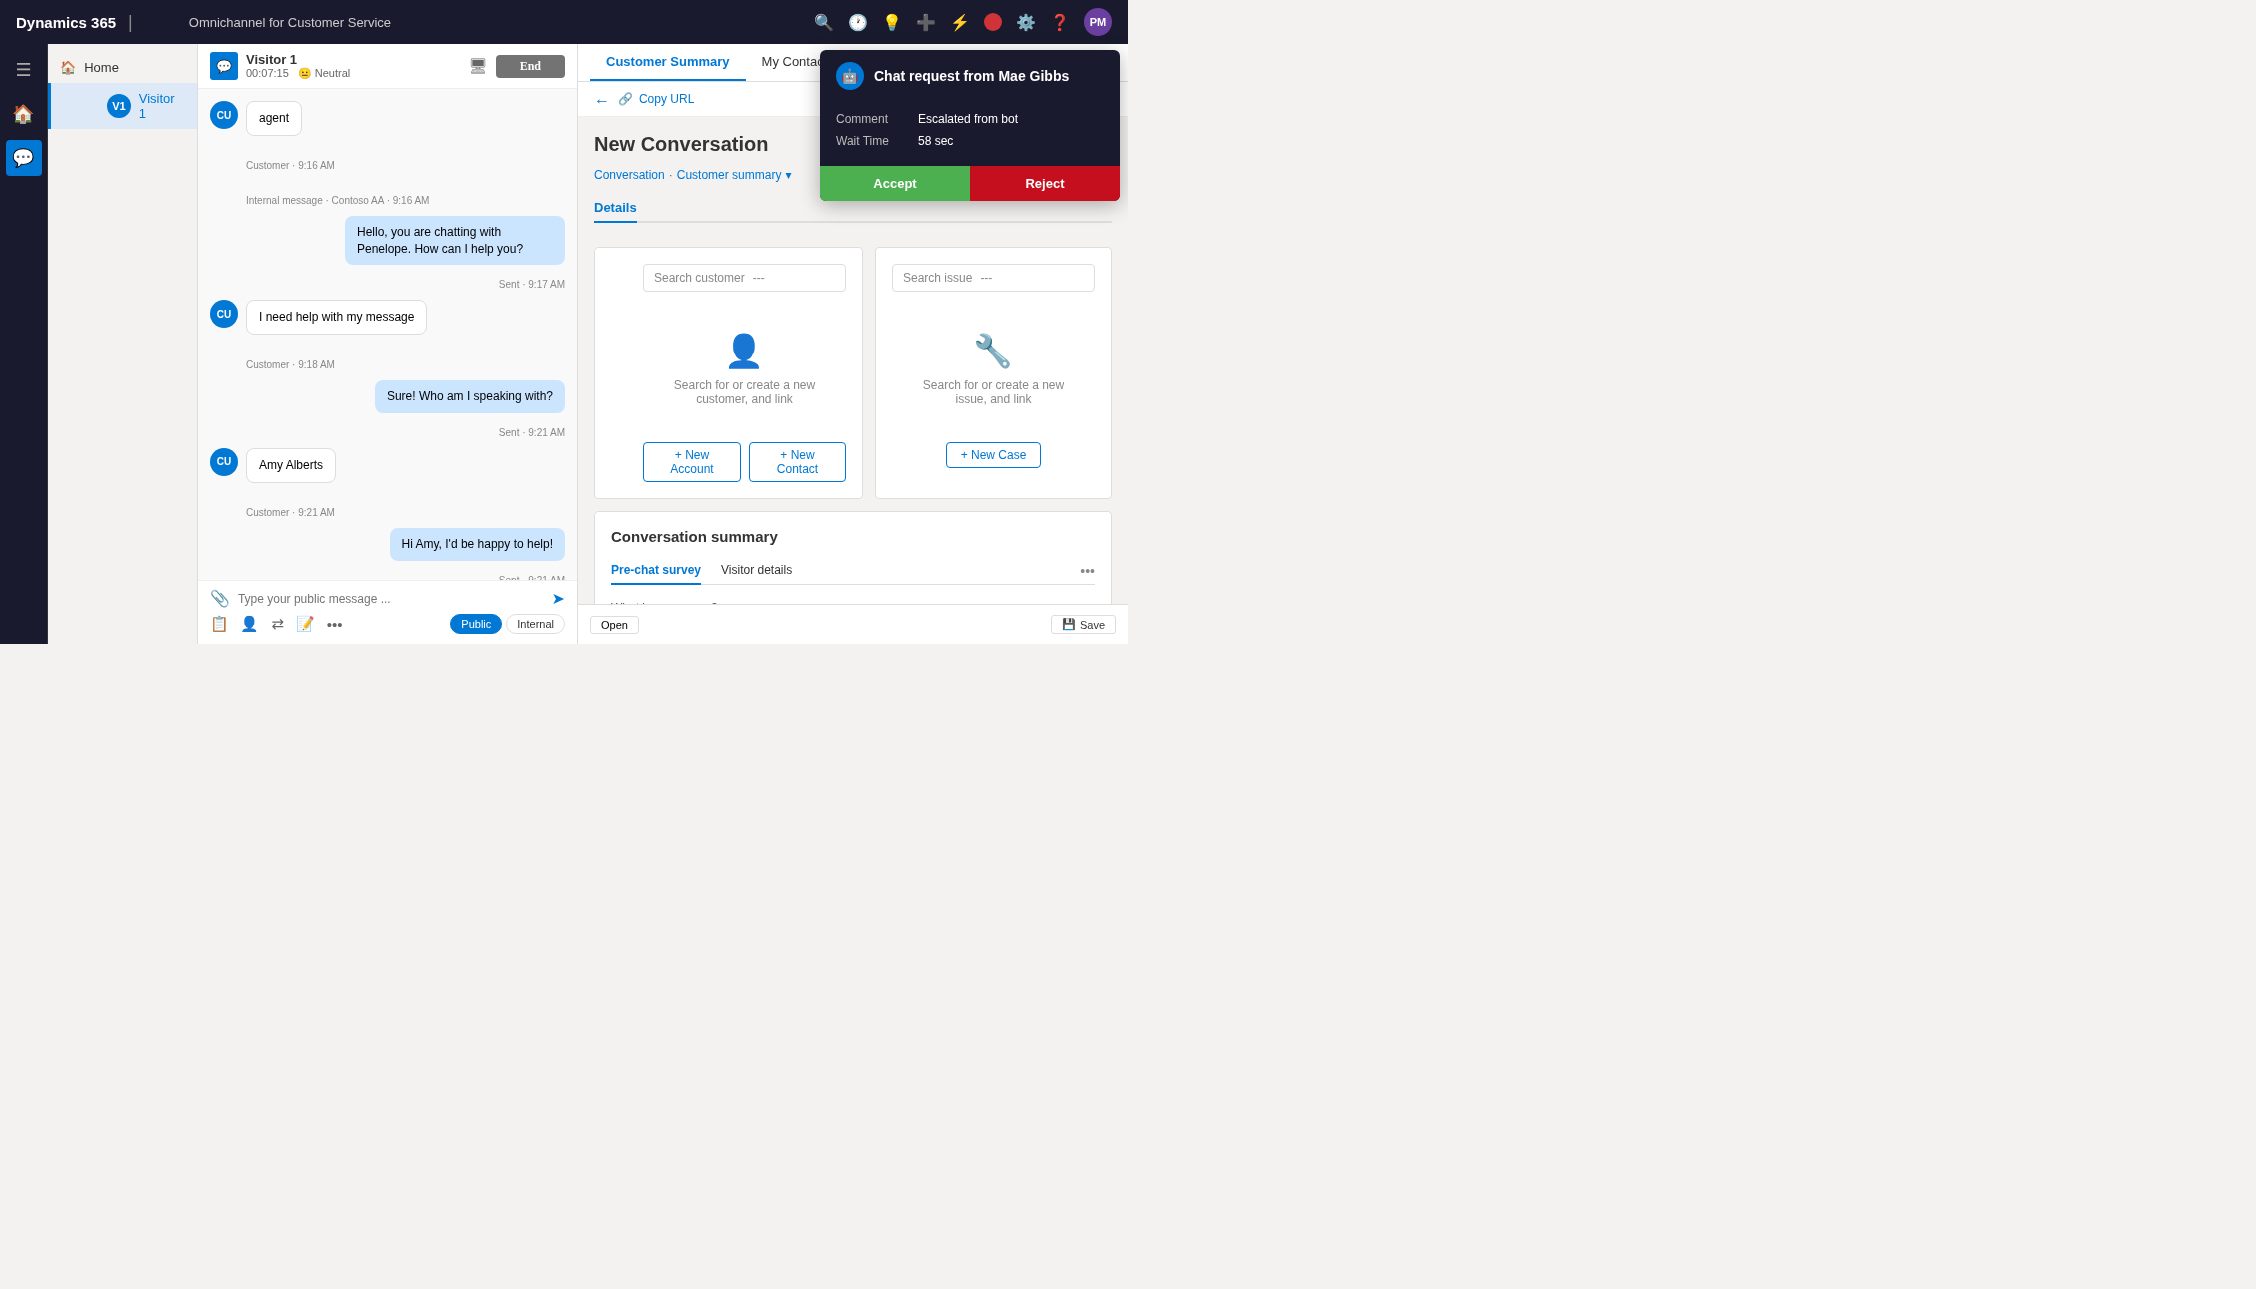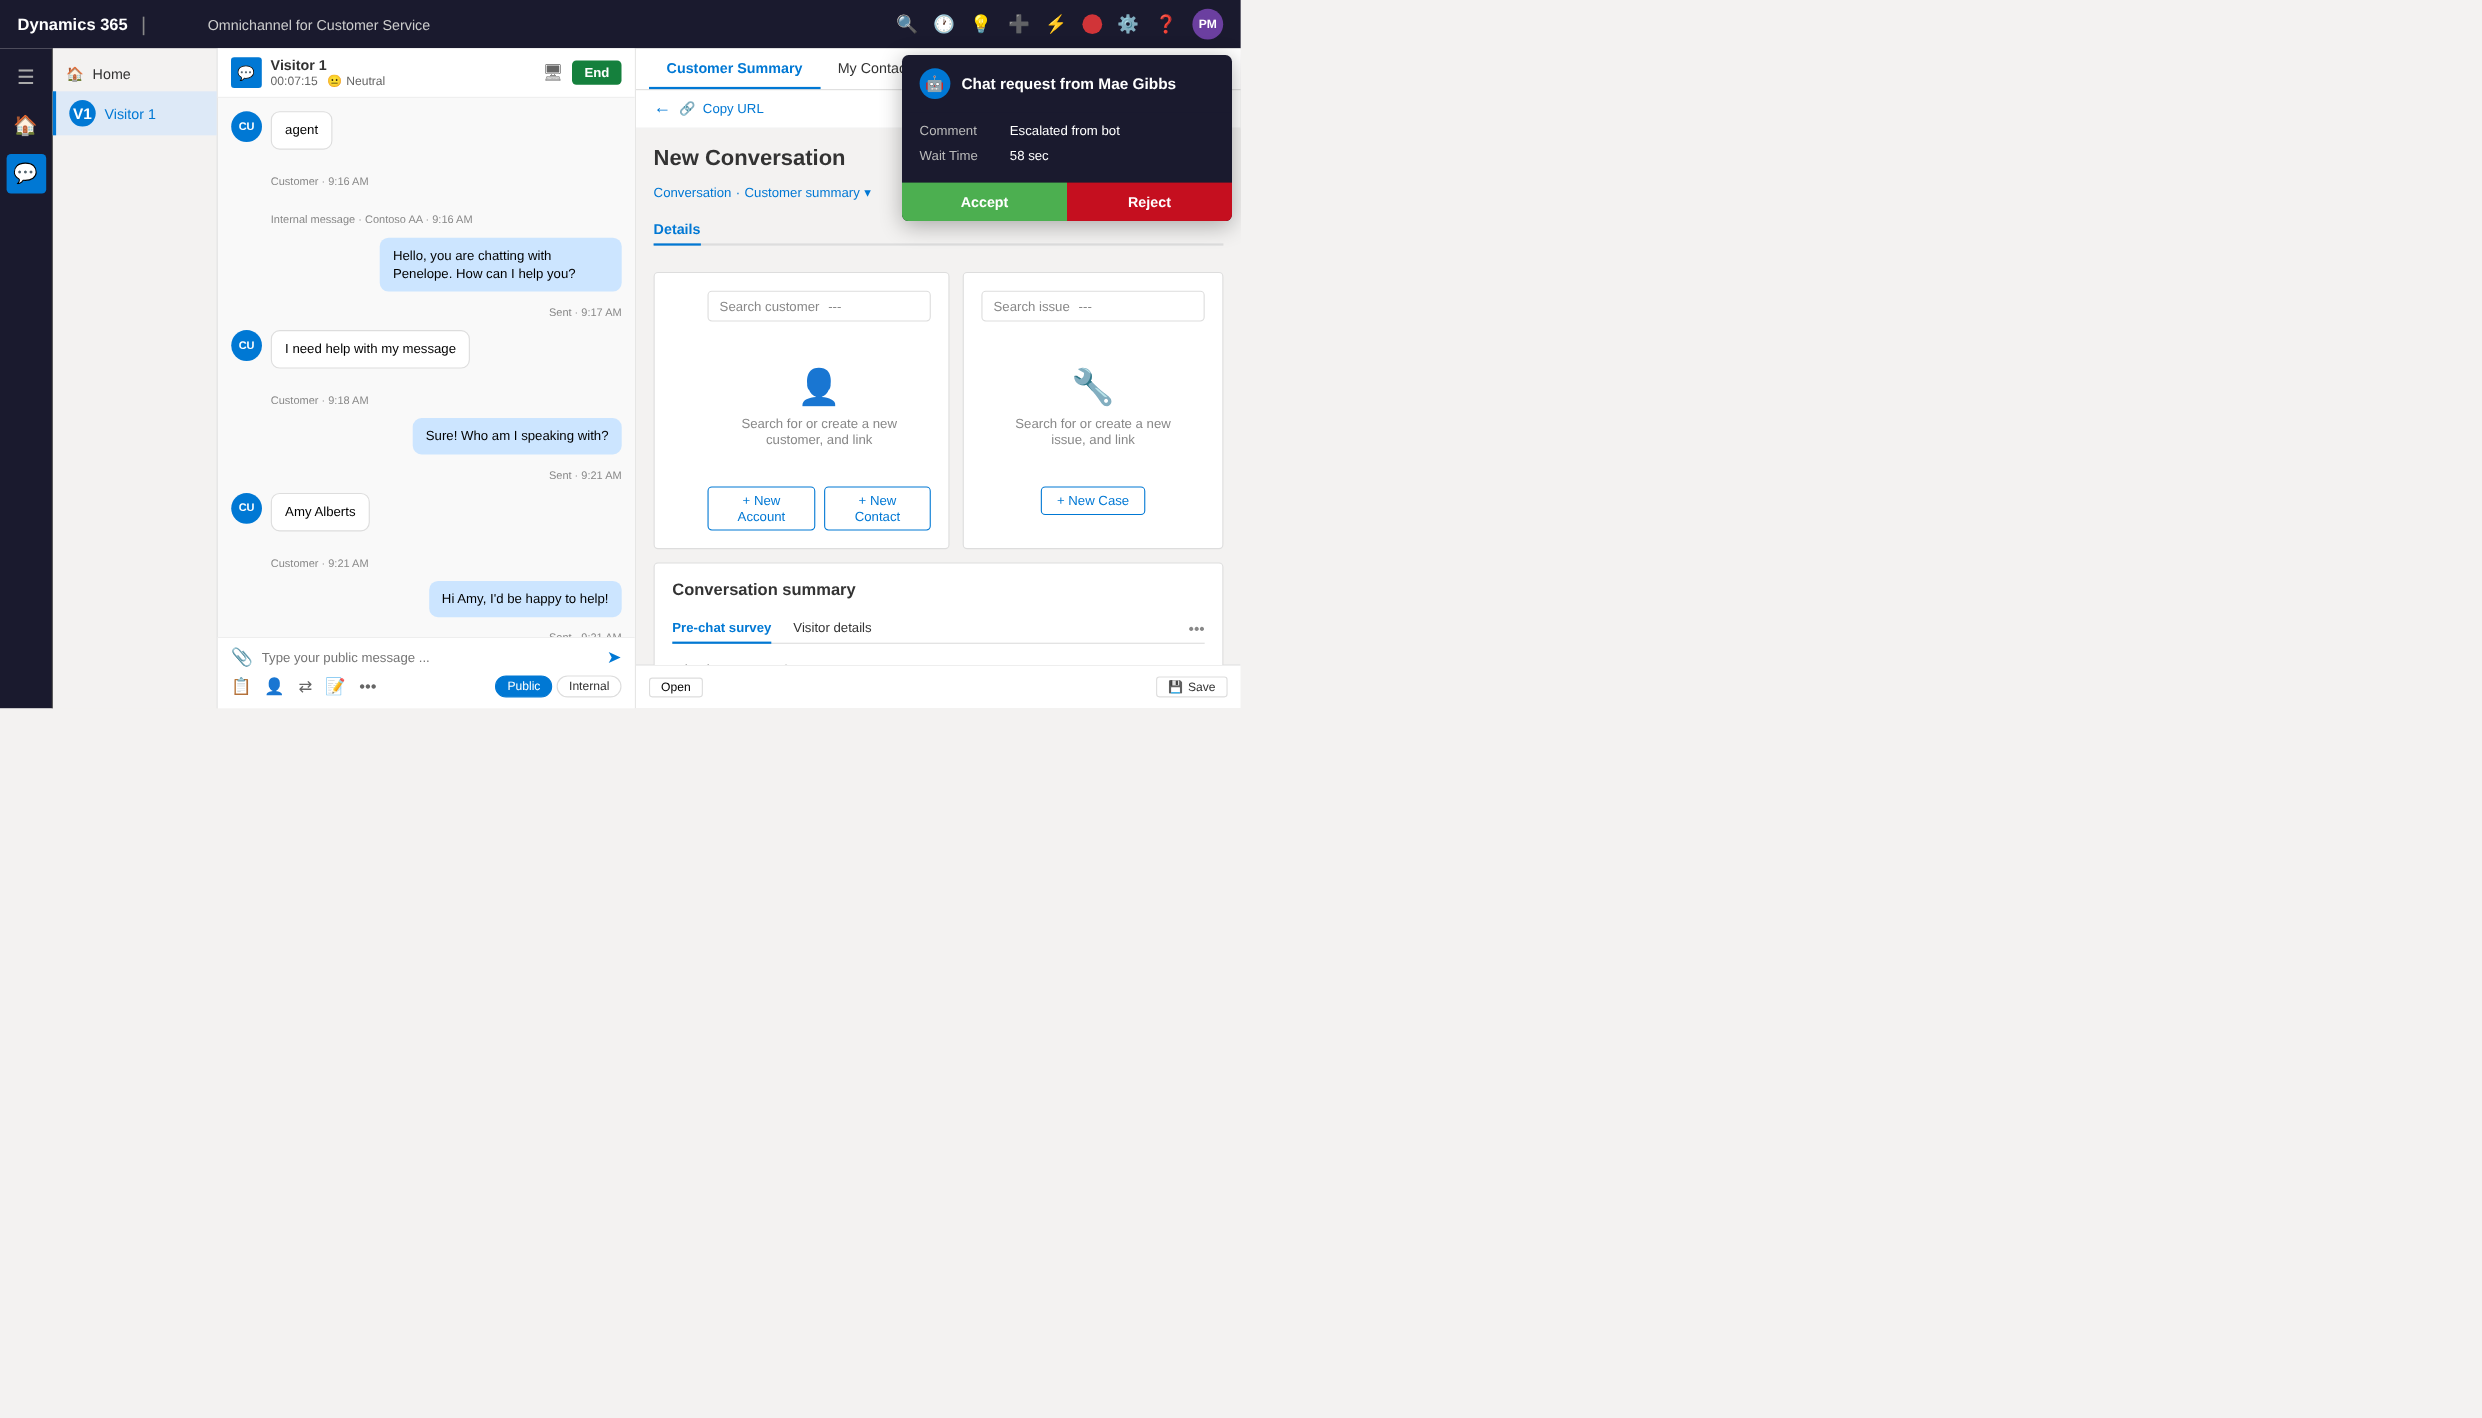--- a/index.html
+++ b/index.html
@@ -106,25 +106,26 @@
       font-size: 13px;
       color: #333;
     }
     .nav-panel-item.active { background: #dde9f7; border-left: 3px solid #0078d4; color: #0078d4; }
     .visitor-badge {
       width: 24px;
       height: 24px;
       background: #0078d4;
       border-radius: 50%;
       color: white;
-      font-size: 14px;
+      font-size: 11px;
       font-weight: 700;
       display: flex;
       align-items: center;
       justify-content: center;
+      margin-left: 44px;
     }
 
     
     .chat-panel {
       width: 380px;
       background: white;
       border-right: 1px solid #ddd;
       display: flex;
       flex-direction: column;
     }
@@ -142,28 +143,29 @@
     .chat-visitor-name {
       font-size: 13px;
       font-weight: 600;
       color: #333;
     }
     .chat-time {
       font-size: 11px;
       color: #666;
     }
     .end-btn {
-      background: #15803d;
+      background: #737373;
       color: white;
       border: none;
-      padding: 4px 11px;
+      padding: 4px 24px;
       border-radius: 4px;
       font-size: 12px;
       cursor: pointer;
       font-weight: 600;
+      font-family: Liberation Serif, serif;
     }
     .chat-messages {
       flex: 1;
       overflow-y: auto;
       padding: 12px;
       display: flex;
       flex-direction: column;
       gap: 10px;
       background: #f9f9f9;
     }

